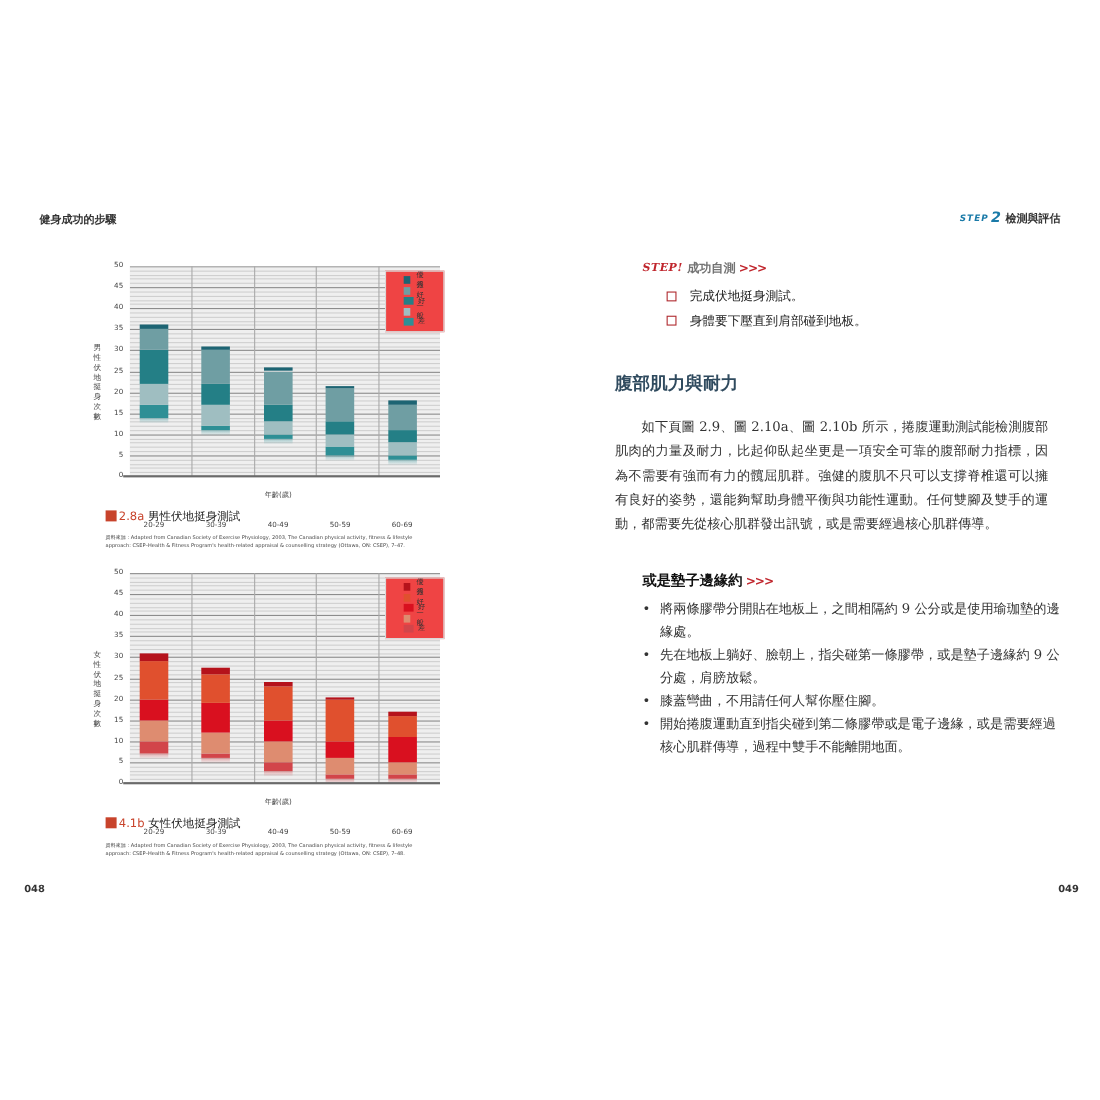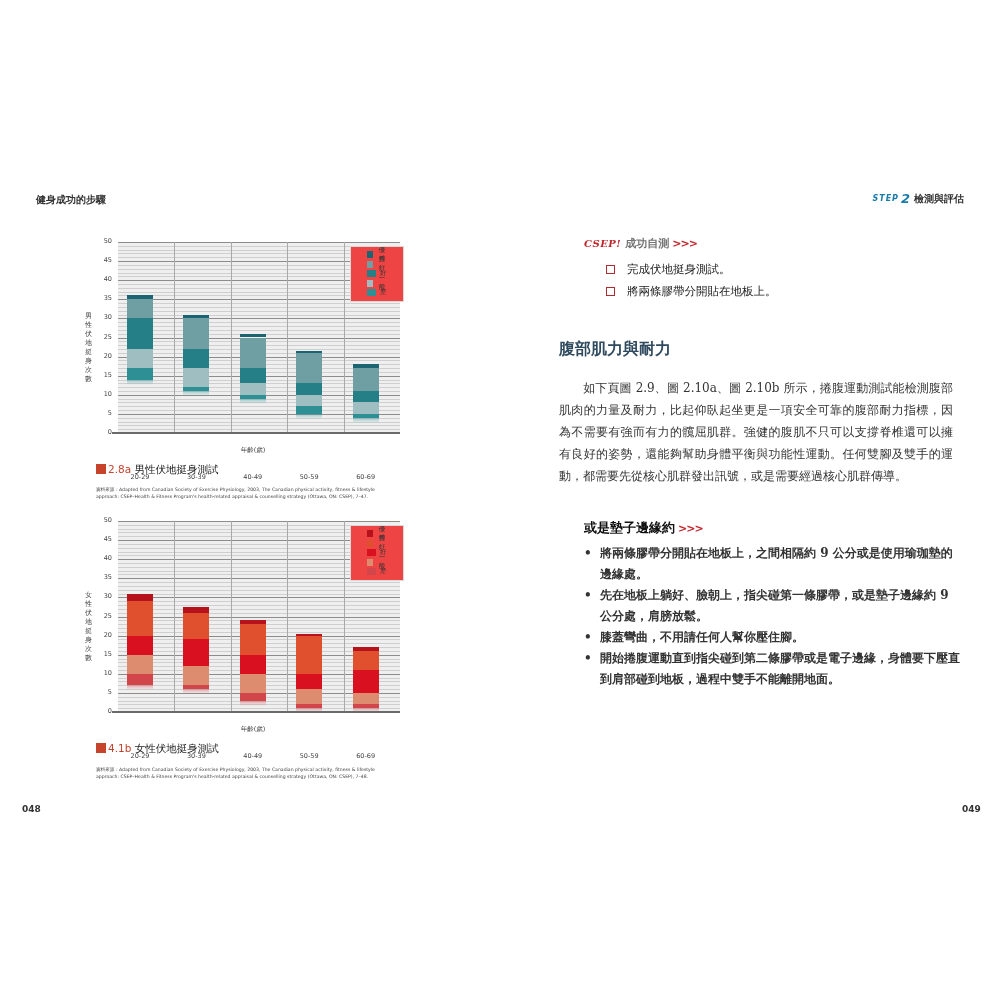--- a/index.html
+++ b/index.html
@@ -35,21 +35,21 @@
 
   .check-word { font-family:"DejaVu Serif", serif; font-style:italic; font-weight:bold; color:#c0262d; font-size:10px; letter-spacing:0.5px; }
   .check-title { font-weight:bold; font-size:11px; color:#737373; margin-left:4px; }
   .arrows { color:#c0262d; font-size:11px; font-weight:bold; margin-left:3px; letter-spacing:-1px; }
   .check-item { font-size:11.5px; color:#222; display:flex; align-items:center; }
   .checkbox { width:9px; height:9px; border:1.2px solid #b02a2f; margin-right:12px; box-sizing:border-box; }
   .section-title { font-size:16px; font-weight:bold; color:#2f4a5e; }
   .para { font-family:"DejaVu Serif", serif; font-size:12px; color:#333; line-height:22px; width:394px; text-align:justify; }
   .sub-title { font-size:13px; font-weight:bold; color:#111; }
   .bullets { font-family:"DejaVu Serif", serif; font-size:12px; color:#333; line-height:21px; margin:0; padding:0; list-style:none; width:380px; }
-  .bullets li { position:relative; padding-left:16px;font-weight:bold; }
+  .bullets li { position:relative; padding-left:16px; }
   .bullets li::before { content:"•"; position:absolute; left:0; top:0; color:#333; }
 </style>
 </head>
 <body>
 
 <div>
   <div class="abs running-head" style="left:36px;top:193px;">健身成功的步驟</div>
 
   <div class="chart" id="chart-male" style="left:80px;top:236px;width:320px;height:220px;">
       <div class="plot" style="left: 38px; top: 6px; width: 282px; height: 191px;">
@@ -331,43 +331,43 @@
 </div>
 
 <div>
   <div class="abs" style="right:36px;top:191px;display:flex;align-items:center;">
     <span class="step-mark">STEP</span>
     <span class="step-num">2</span>
     <span class="running-head">檢測與評估</span>
   </div>
 
   <div class="abs" style="left:584px;top:236px;display:flex;align-items:center;">
-    <span class="check-word">CSEP!</span>
+    <span class="check-word">STEP!</span>
     <span class="check-title">成功自測</span>
     <span class="arrows">&gt;&gt;&gt;</span>
   </div>
   <div class="abs check-item" style="left:606px;top:262px;">
     <span class="checkbox"></span>
     <span>完成伏地挺身測試。</span>
   </div>
   <div class="abs check-item" style="left:606px;top:284px;">
     <span class="checkbox"></span>
-    <span>將兩條膠帶分開貼在地板上。</span>
+    <span>身體要下壓直到肩部碰到地板。</span>
   </div>
 
   <div class="abs section-title" style="left:559px;top:339px;">腹部肌力與耐力</div>
 
   <div class="abs para" style="left:559px;top:377px;">　　如下頁圖 2.9、圖 2.10a、圖 2.10b 所示，捲腹運動測試能檢測腹部肌肉的力量及耐力，比起仰臥起坐更是一項安全可靠的腹部耐力指標，因為不需要有強而有力的髖屈肌群。強健的腹肌不只可以支撐脊椎還可以擁有良好的姿勢，還能夠幫助身體平衡與功能性運動。任何雙腳及雙手的運動，都需要先從核心肌群發出訊號，或是需要經過核心肌群傳導。</div>
 
   <div class="abs" style="left:584px;top:519px;display:flex;align-items:center;">
     <span class="sub-title">或是墊子邊緣約</span>
     <span class="arrows">&gt;&gt;&gt;</span>
   </div>
 
   <ul class="abs bullets" style="left:584px;top:543px;">
     <li>將兩條膠帶分開貼在地板上，之間相隔約 9 公分或是使用瑜珈墊的邊緣處。</li>
     <li>先在地板上躺好、臉朝上，指尖碰第一條膠帶，或是墊子邊緣約 9 公分處，肩膀放鬆。</li>
     <li>膝蓋彎曲，不用請任何人幫你壓住腳。</li>
-    <li>開始捲腹運動直到指尖碰到第二條膠帶或是電子邊緣，身體要下壓直到肩部碰到地板，過程中雙手不能離開地面。</li>
+    <li>開始捲腹運動直到指尖碰到第二條膠帶或是電子邊緣，或是需要經過核心肌群傳導，過程中雙手不能離開地面。</li>
   </ul>
 
   <div class="abs folio" style="left:962px;top:804px;">049</div>
 </div>
 
 </body></html>

